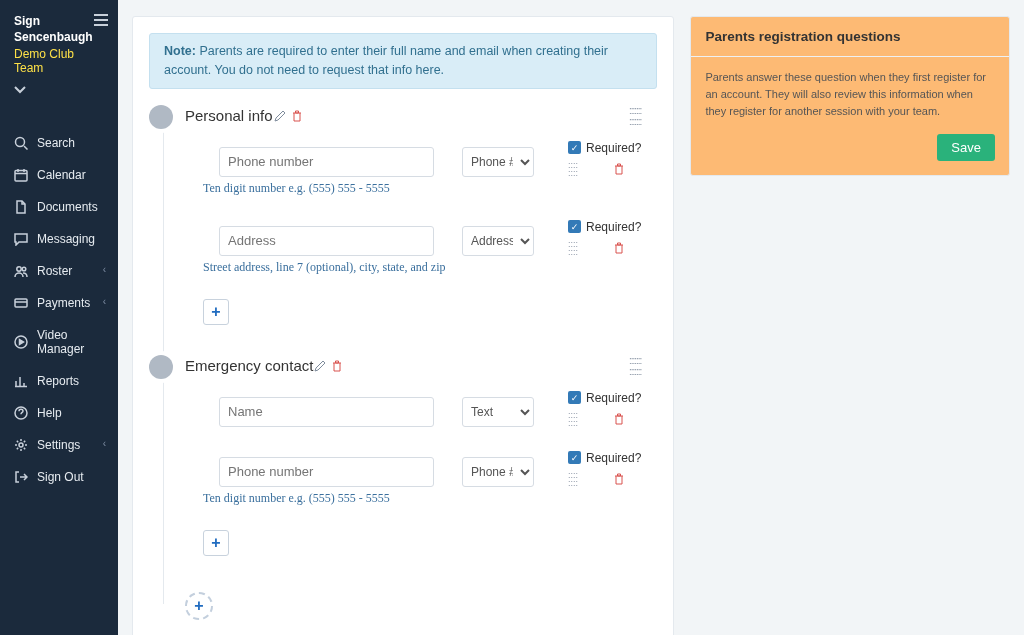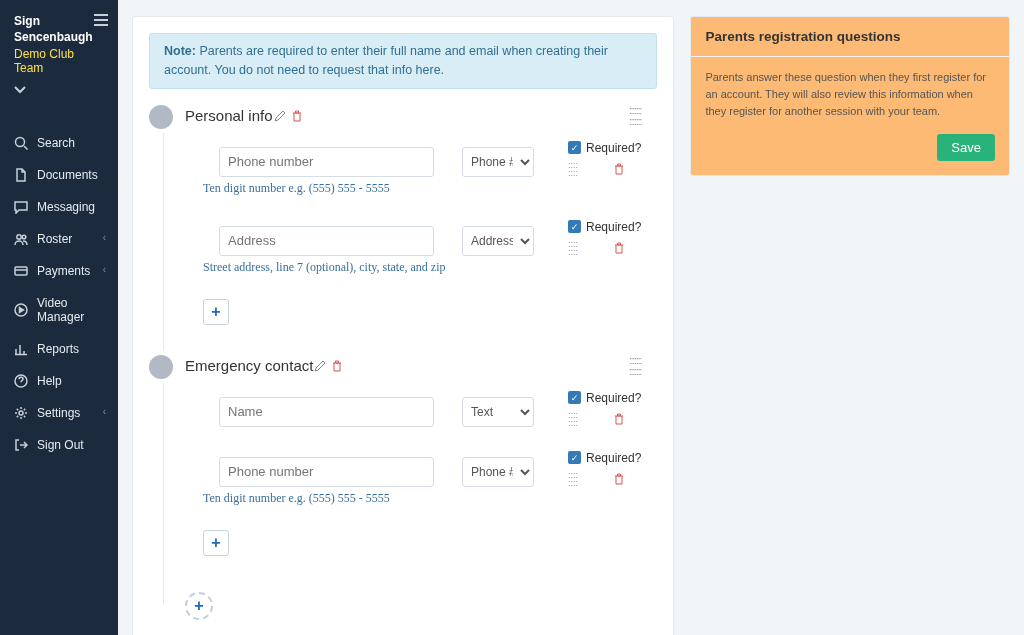--- a/index.html
+++ b/index.html
@@ -251,20 +251,31 @@
               <path d="M10 10l3.5 3.5"></path>
             </svg>
           </span>
           <span class="label">Search</span>
         </span>
     </div>
     <div class="nav-item">
       <span class="left">
           <span class="ni-icon">
             <svg viewBox="0 0 14 14">
+              <rect x="1" y="2.5" width="12" height="10.5" rx="1"></rect>
+              <path d="M1 5.5h12M4 1v3M10 1v3"></path>
+            </svg>
+          </span>
+          <span class="label">Calendar</span>
+        </span>
+    </div>
+    <div class="nav-item">
+      <span class="left">
+          <span class="ni-icon">
+            <svg viewBox="0 0 14 14">
               <path d="M3 1h5l3 3v9H3z"></path>
               <path d="M8 1v3h3"></path>
             </svg>
           </span>
           <span class="label">Documents</span>
         </span>
     </div>
     <div class="nav-item">
       <span class="left">
           <span class="ni-icon">

